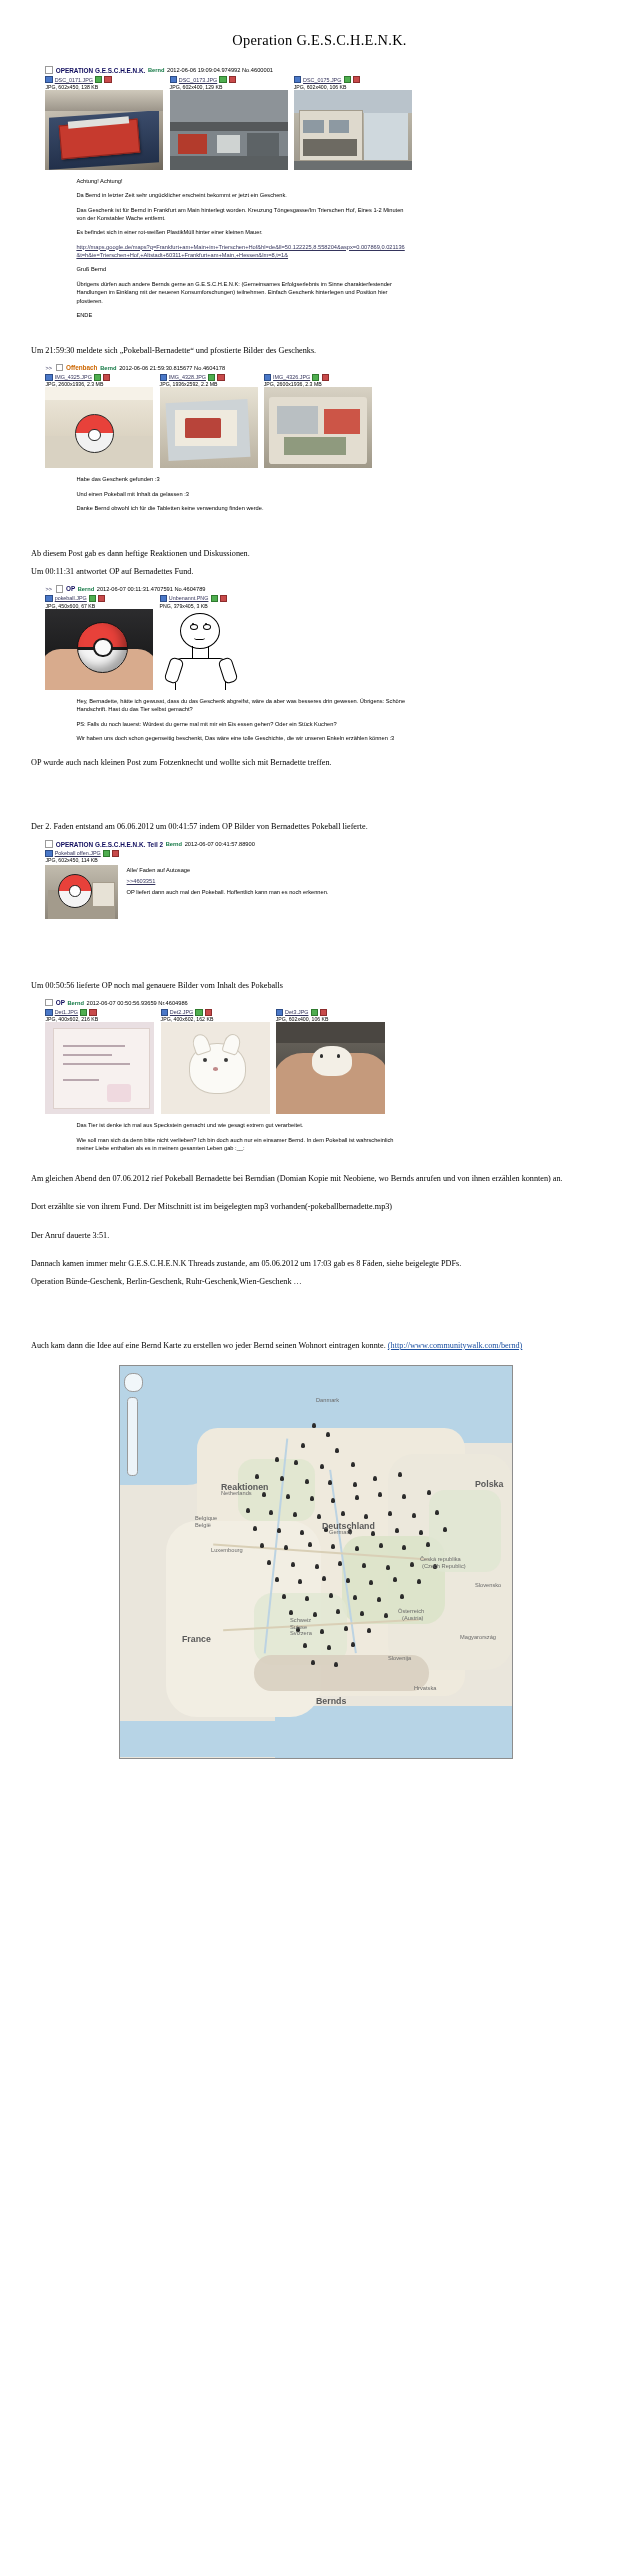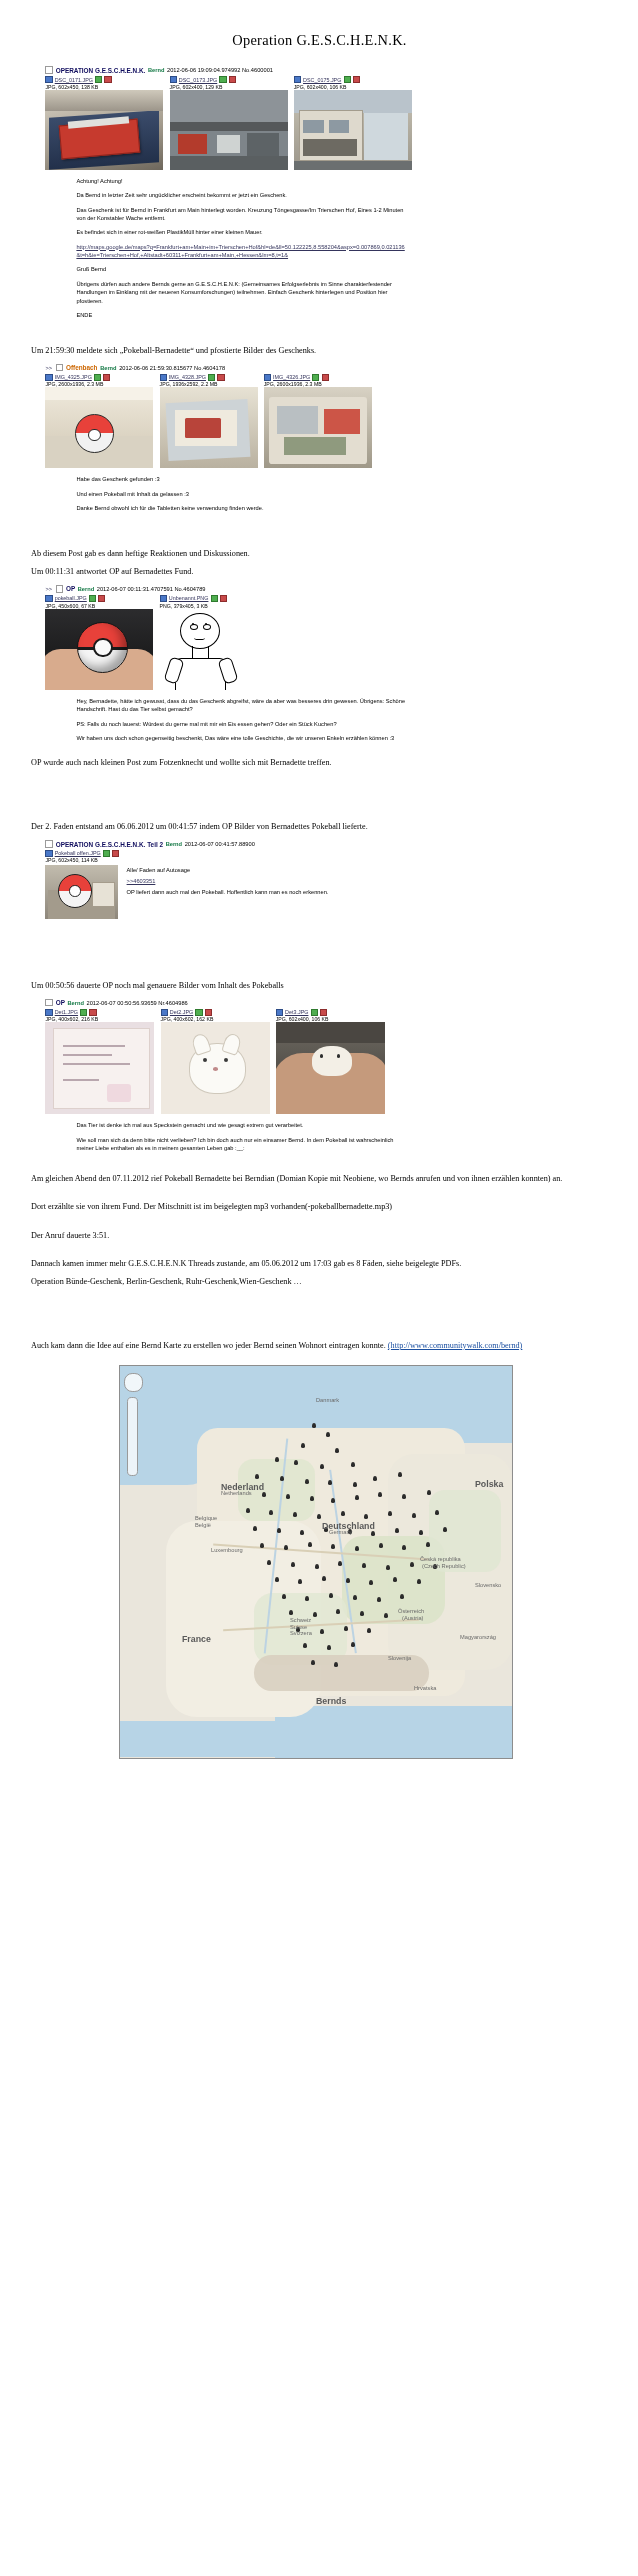--- a/index.html
+++ b/index.html
@@ -424,21 +424,21 @@
       <div class="inline-note" style="padding-top:1px;">
         <p style="margin:0 0 3.1px 0;">Alle/ Faden auf Autosage</p>
         <p style="margin:0 0 3.1px 0;color:#34345c;text-decoration:underline;">&gt;&gt;4603351</p>
         <p style="margin:0;">OP liefert dann auch mal den Pokeball. Hoffentlich kann man es noch erkennen.</p>
       </div>
     </div>
   </div>
 
   <div class="spacer-120"></div>
 
-  <p class="para">Um 00:50:56 dauerte OP noch mal genauere Bilder vom Inhalt des Pokeballs</p>
+  <p class="para">Um 00:50:56 lieferte OP noch mal genauere Bilder vom Inhalt des Pokeballs</p>
 
   <div class="post">
     <div class="post-head">
       <span class="chk"></span>
       <span class="subject">OP</span>
       <span class="name">Bernd</span>
       <span class="meta">2012-06-07 00:50:56.93659 Nr.4604986</span>
     </div>
 
     <div class="thumbs">
@@ -502,21 +502,21 @@
     </div>
 
     <div class="bodytext">
       <p>Das Tier ist denke ich mal aus Speckstein gemacht und wie gesagt extrem gut verarbeitet.</p>
       <p>Wie soll man sich da denn bitte nicht verlieben? Ich bin doch auch nur ein einsamer Bernd. In dem Pokeball ist wahrscheinlich meiner Liebe enthalten als es in meinem gesamten Leben gab :__:</p>
     </div>
   </div>
 
   <div class="spacer-30"></div>
 
-  <p class="para">Am gleichen Abend den 07.11.2012 rief Pokeball Bernadette bei Berndian (Domian Kopie mit Neobiene, wo Bernds anrufen und von ihnen erzählen konnten) an.</p>
+  <p class="para">Am gleichen Abend den 07.06.2012 rief Pokeball Bernadette bei Berndian (Domian Kopie mit Neobiene, wo Bernds anrufen und von ihnen erzählen konnten) an.</p>
   <div class="spacer-20"></div>
   <p class="para">Dort erzählte sie von ihrem Fund. Der Mitschnitt ist im beigelegten mp3 vorhanden(-pokeballbernadette.mp3)</p>
   <div class="spacer-20"></div>
   <p class="para">Der Anruf dauerte 3:51.</p>
   <div class="spacer-20"></div>
   <p class="para">Dannach kamen immer mehr G.E.S.C.H.E.N.K Threads zustande, am 05.06.2012 um 17:03 gab es 8 Fäden, siehe beigelegte PDFs.</p>
   <p class="para">Operation Bünde-Geschenk, Berlin-Geschenk, Ruhr-Geschenk,Wien-Geschenk …</p>
 
   <div class="spacer-90"></div>
 
@@ -630,21 +630,21 @@
         <div class="map-pin" style="left: 200px; top: 263px;"></div>
         <div class="map-pin" style="left: 224px; top: 260px;"></div>
         <div class="map-pin" style="left: 247px; top: 262px;"></div>
         <div class="map-pin" style="left: 183px; top: 277px;"></div>
         <div class="map-pin" style="left: 207px; top: 279px;"></div>
         <div class="map-pin" style="left: 231px; top: 276px;"></div>
         <div class="map-pin" style="left: 191px; top: 294px;"></div>
         <div class="map-pin" style="left: 214px; top: 296px;"></div>
       </div>
     <div id="map-labels">
-        <div class="map-label" style="left: 101px; top: 116px; font-size: 8.8px; font-weight: bold; color: rgb(90, 90, 90);">Nederland</div>
+        <div class="map-label" style="left: 101px; top: 116px; font-size: 8.8px; font-weight: bold; color: rgb(90, 90, 90);">Reaktionen</div>
         <div class="map-label" style="left: 101px; top: 124px; font-size: 5.7px; font-weight: normal; color: rgb(106, 106, 106);">Netherlands</div>
         <div class="map-label" style="left: 75px; top: 149px; font-size: 5.7px; font-weight: normal; color: rgb(106, 106, 106);">Belgique</div>
         <div class="map-label" style="left: 75px; top: 156px; font-size: 5.7px; font-weight: normal; color: rgb(106, 106, 106);">België</div>
         <div class="map-label" style="left: 202px; top: 155px; font-size: 8.8px; font-weight: bold; color: rgb(90, 90, 90);">Deutschland</div>
         <div class="map-label" style="left: 209px; top: 163px; font-size: 5.7px; font-weight: normal; color: rgb(106, 106, 106);">Germany</div>
         <div class="map-label" style="left: 300px; top: 190px; font-size: 5.7px; font-weight: normal; color: rgb(106, 106, 106);">Česká republika</div>
         <div class="map-label" style="left: 302px; top: 197px; font-size: 5.7px; font-weight: normal; color: rgb(106, 106, 106);">(Czech Republic)</div>
         <div class="map-label" style="left: 91px; top: 181px; font-size: 5.7px; font-weight: normal; color: rgb(106, 106, 106);">Luxembourg</div>
         <div class="map-label" style="left: 278px; top: 242px; font-size: 5.7px; font-weight: normal; color: rgb(106, 106, 106);">Österreich</div>
         <div class="map-label" style="left: 282px; top: 249px; font-size: 5.7px; font-weight: normal; color: rgb(106, 106, 106);">(Austria)</div>

